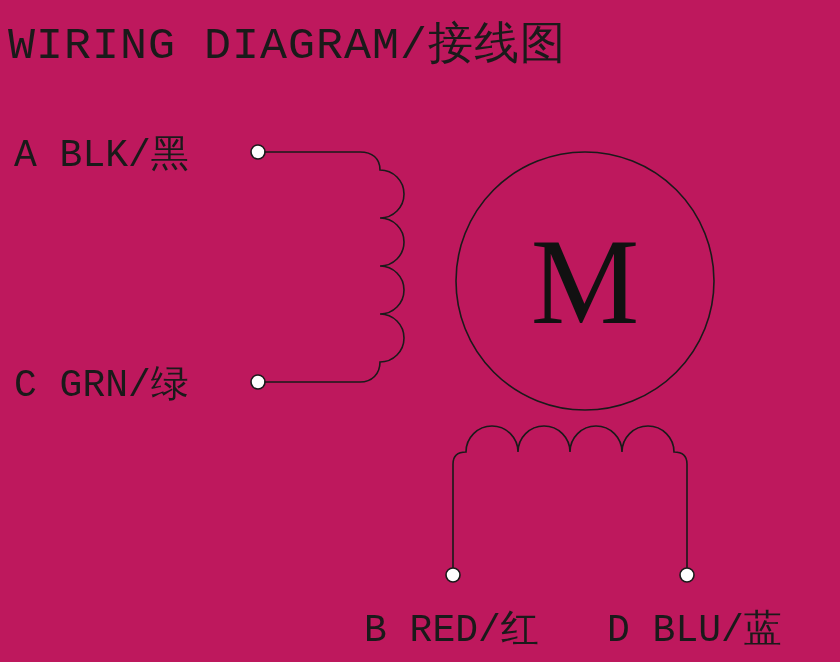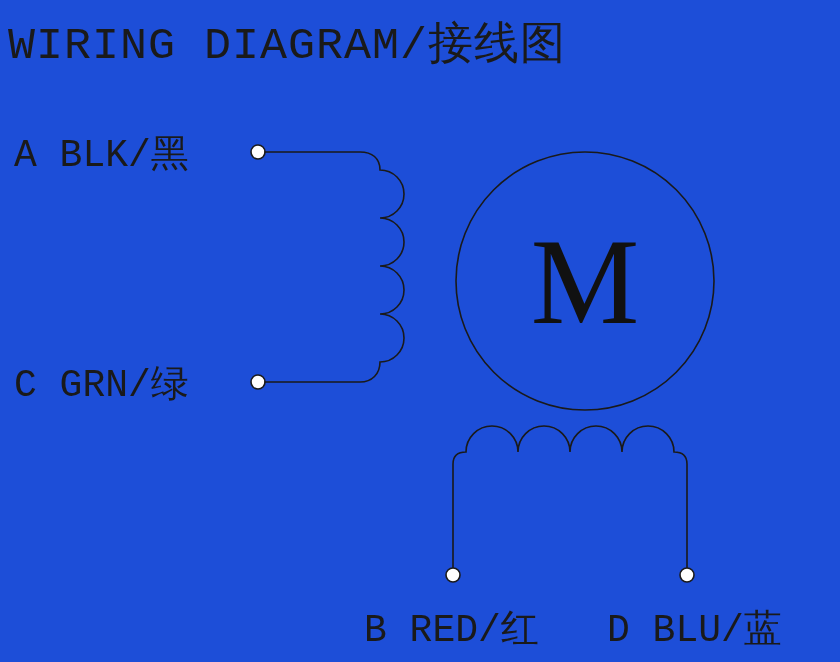--- a/index.html
+++ b/index.html
@@ -4,21 +4,21 @@
 <style>
   html, body {
     margin: 0;
     padding: 0;
     background: #ffffff;
   }
   .page {
     position: relative;
     width: 840px;
     height: 662px;
-    background: #1d4ed8;
+    background: #be185d;
     overflow: hidden;
   }
   svg { display: block; }
   .wire {
     fill: none;
     stroke-width: 1.6;
     stroke-linecap: round;
   }
   .terminal {
     fill: #ffffff;

